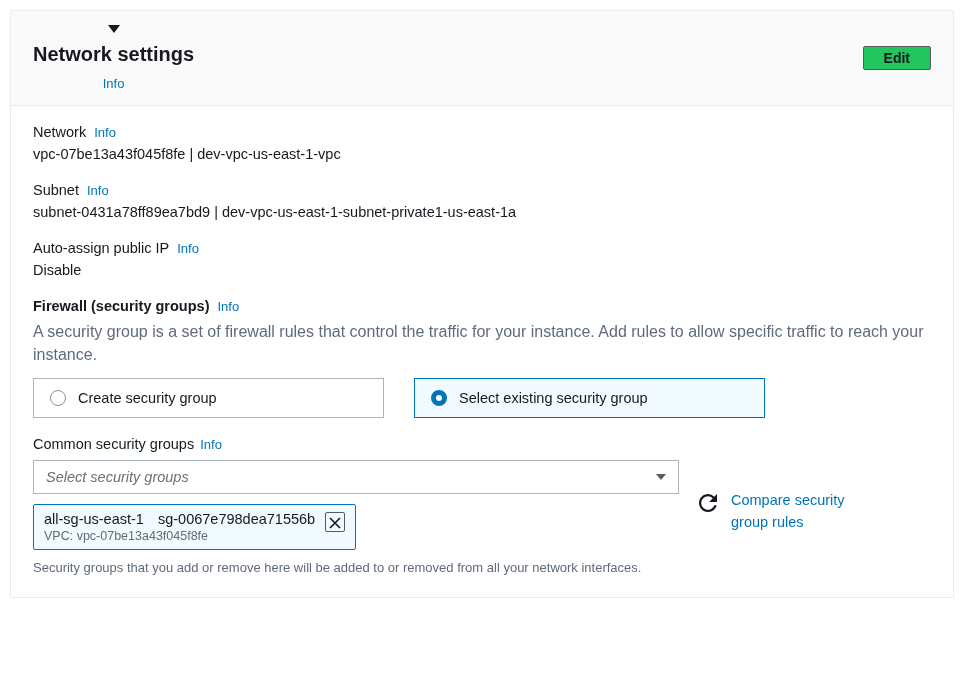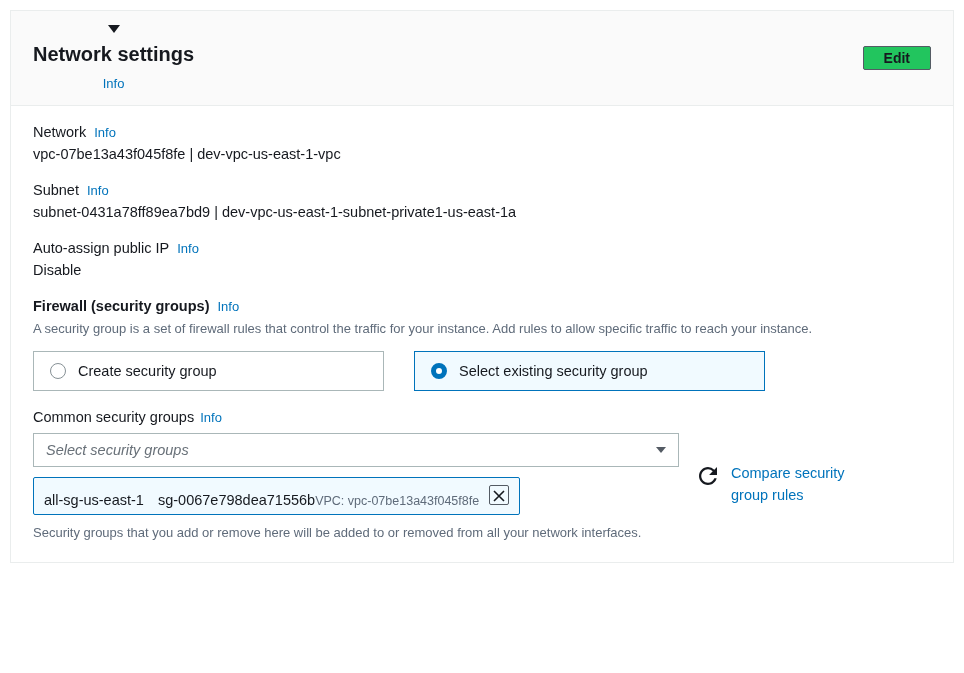--- a/index.html
+++ b/index.html
@@ -82,21 +82,21 @@
     }
     .field-value {
       font-size: 14.5px;
       color: #16191f;
     }
     .firewall-label {
       font-weight: 700;
     }
     .firewall-desc {
       color: #5f6b7a;
-      font-size: 13px;
+      font-size: 16px;
       line-height: 1.45;
       margin-top: 2px;
     }
     .radio-row {
       display: flex;
       gap: 30px;
       margin-top: 12px;
     }
     .radio-box {
       display: flex;
@@ -197,21 +197,21 @@
       border: 1px solid #0073bb;
       background: #f1faff;
       border-radius: 2px;
       display: inline-flex;
       align-items: flex-start;
       padding: 6px 10px;
       gap: 10px;
     }
     .chip-content {
       display: flex;
-      margin-top: 8px;
+      flex-direction: column;
     }
     .chip-row1 {
       display: flex;
       gap: 14px;
       font-size: 14.5px;
     }
     .chip-vpc {
       font-size: 12.5px;
       color: #5f6b7a;
       margin-top: 2px;

